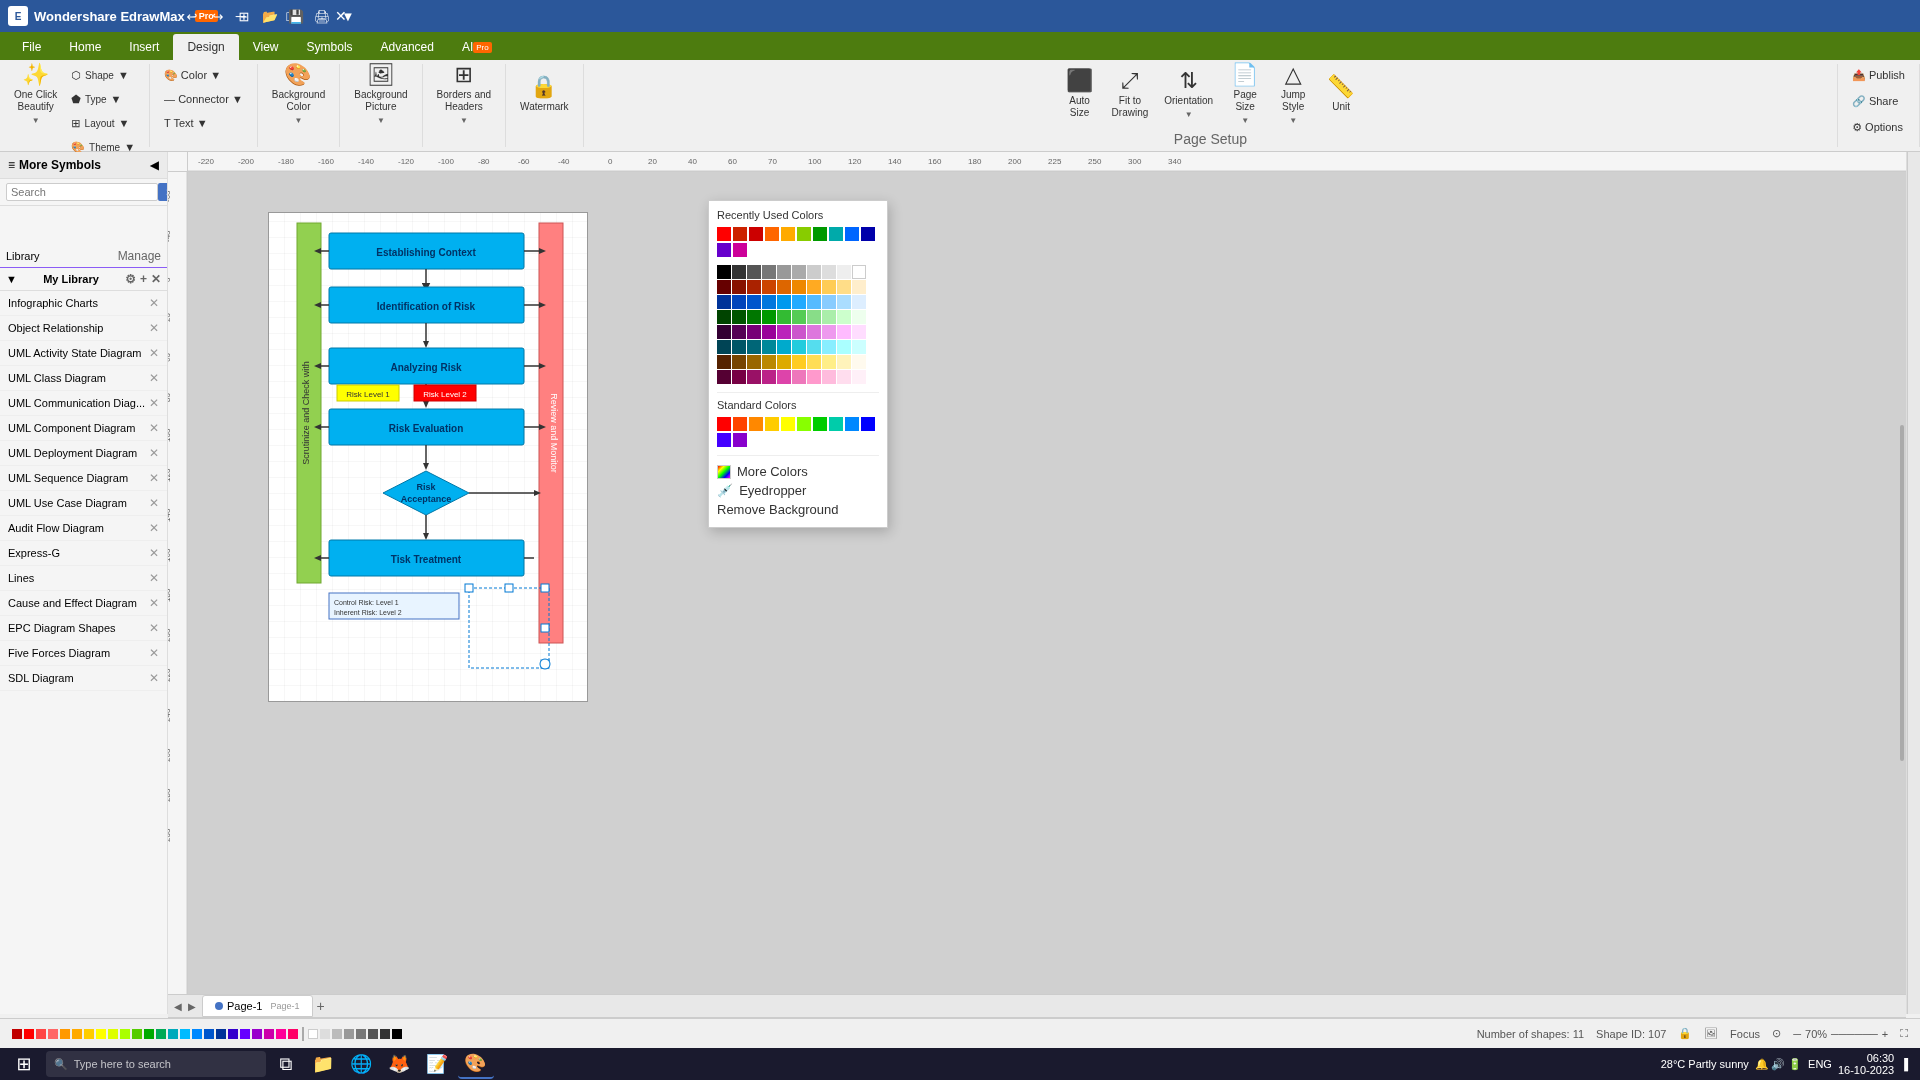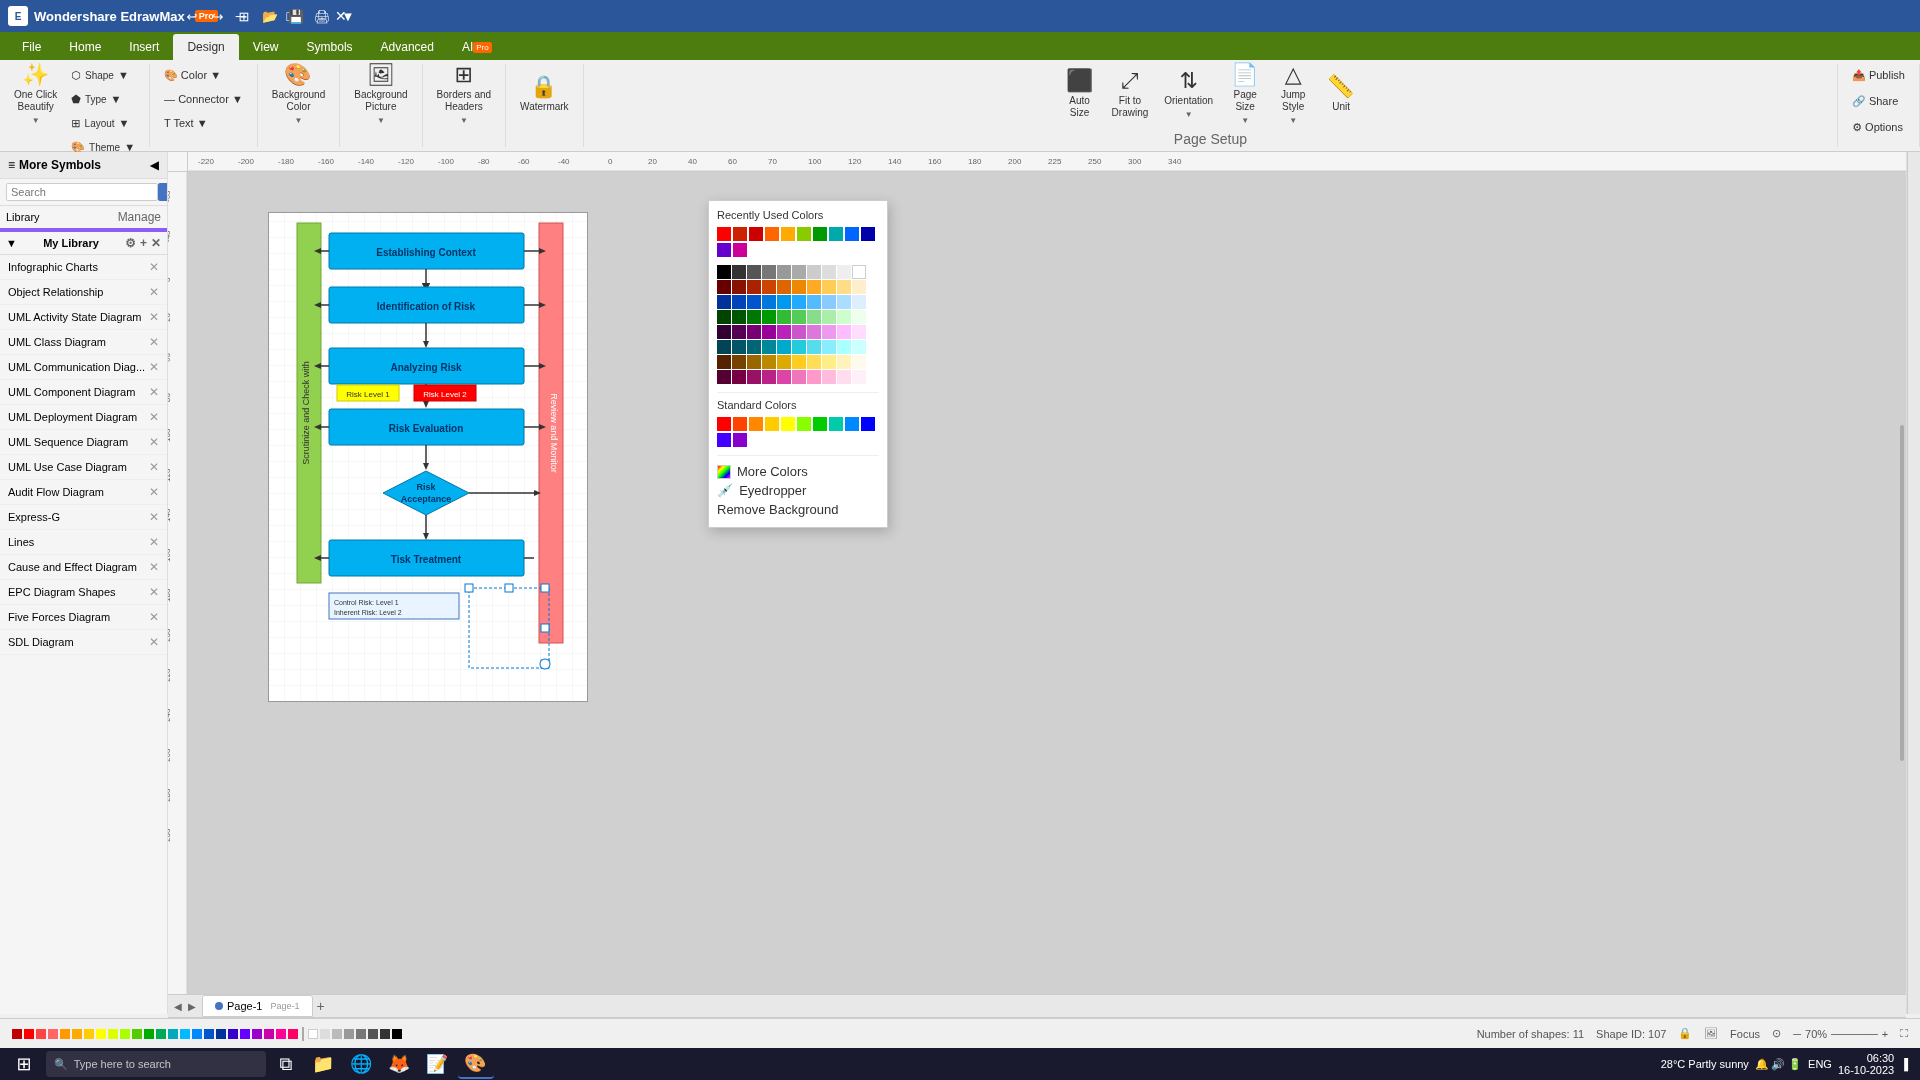--- a/index.html
+++ b/index.html
@@ -189,21 +189,21 @@
       flex: 1; border: 1px solid #ccc; border-radius: 2px; padding: 2px 4px; font-size: 11px;
     }
     #search-bar button {
       background: #4472c4; color: white; border: none; border-radius: 2px;
       padding: 2px 8px; font-size: 11px; cursor: pointer;
     }
 
     #library-header {
       padding: 4px 6px;
       display: flex; align-items: center; justify-content: space-between;
-      border-bottom: 4px solid #8b5cf6; font-size: 11px;
+      border-bottom: 1px solid #8b5cf6; font-size: 11px; margin-top: 39px;
     }
     .lib-actions { display: flex; gap: 6px; color: #666; font-size: 12px; cursor: pointer; }
 
     #my-library {
       padding: 4px 6px;
       border-bottom: 1px solid #ddd;
     }
     #my-library .ml-header {
       display: flex; align-items: center; justify-content: space-between;
       font-size: 11px; font-weight: bold; cursor: pointer;

